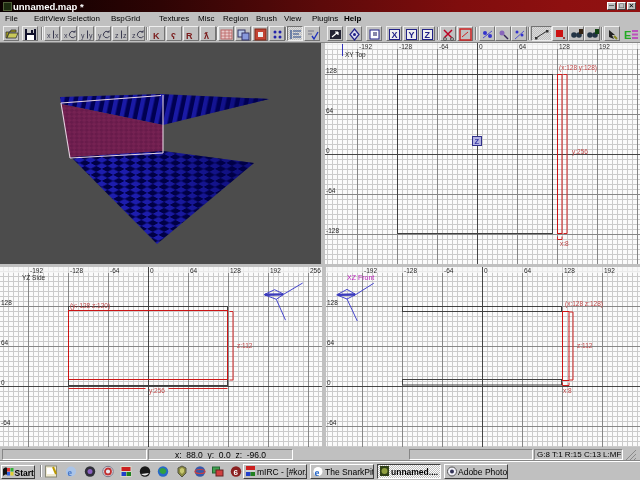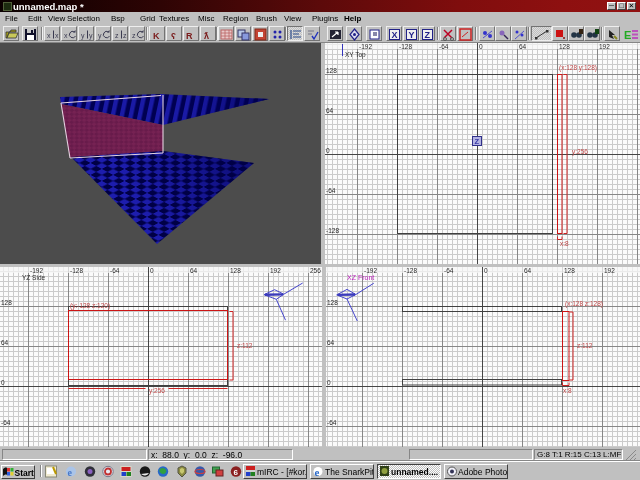--- a/index.html
+++ b/index.html
@@ -20,21 +20,21 @@
 .tb{position:absolute;top:1px;width:16px;height:15px;background:#c0c0c0;
 border:1px solid;border-color:#eeeeee #737373 #737373 #eeeeee;}
 .tb svg{position:absolute;left:1px;top:1px;}
 .tb.pressed{border-color:#737373 #eeeeee #eeeeee #737373;background-image:repeating-conic-gradient(#ddd 0 25%,#c0c0c0 0 50%);background-size:2px 2px;}
 .tsep{position:absolute;top:2px;width:2px;height:13px;border-left:1px solid #808080;border-right:1px solid #f0f0f0;}
 #views{position:absolute;left:0;top:43px;width:640px;height:405px;background:#c0c0c0;}
 #v3d{position:absolute;left:0;top:0;width:321px;height:221px;background:#4c4c4c;}
 #vxy{position:absolute;left:325px;top:0;width:315px;height:221px;background:#fbfbfb;}
 #vyz{position:absolute;left:0;top:224px;width:322px;height:180px;background:#fbfbfb;}
 #vxz{position:absolute;left:326px;top:224px;width:314px;height:180px;background:#fbfbfb;}
-#statusbar{position:absolute;left:0;top:448px;width:640px;height:13px;background:#c0c0c0;font-size:8.5px;color:#000;}
+#statusbar{position:absolute;left:0;top:448px;width:640px;height:13px;background:#c0c0c0;font-size:8.5px;color:#000;text-align:center;}
 .spanel{position:absolute;top:1px;height:11px;border:1px solid;border-color:#868686 #fff #fff #868686;
 padding:0px 2px;white-space:nowrap;overflow:hidden;}
 #taskbar{position:absolute;left:0;top:461px;width:640px;height:19px;background:#c0c0c0;
 border-top:1px solid #fff;box-shadow:0 -1px 0 #868686;}
 #startbtn{position:absolute;left:1px;top:3px;width:34px;height:14px;background:#c0c0c0;
 border:1px solid;border-color:#fff #404040 #404040 #fff;font-size:10px;font-weight:bold;}
 .taskbtn{position:absolute;top:2px;height:15px;background:#c0c0c0;
 border:1px solid;border-color:#fff #404040 #404040 #fff;font-size:8.5px;white-space:nowrap;overflow:hidden;}
 .qicon{position:absolute;top:3px;width:13px;height:13px;}
 .taskbtn.pressed{border-color:#404040 #fff #fff #404040;
@@ -46,25 +46,25 @@
 <body>
 <div id="titlebar">
  <div class="ico"></div>
  <div class="txt">unnamed.map *</div>
  <div class="wbtn" style="left:607px;">─</div>
  <div class="wbtn" style="left:617px;">□</div>
  <div class="wbtn" style="left:627px;">✕</div>
 </div>
 <div id="menubar">
  <span style="left:5px;">File</span>
- <span style="left:28px;">Edit</span>
+ <span style="left:10px;padding-left:24px;">Edit</span>
  <span style="left:48px;text-align:center;">View</span>
  <span style="left:67px;">Selection</span>
  <span style="left:111px;">Bsp</span>
- <span style="left:140px;">Grid</span>
+ <span style="left:125px;">Grid</span>
  <span style="left:159px;">Textures</span>
  <span style="left:198px;">Misc</span>
  <span style="left:223px;">Region</span>
  <span style="left:256px;">Brush</span>
  <span style="left:284px;">View</span>
  <span style="left:312px;">Plugins</span>
  <span style="left:344px;font-weight:bold;">Help</span>
 </div>
 <div id="toolbar">
  <div class="tb" style="left:3px;">

